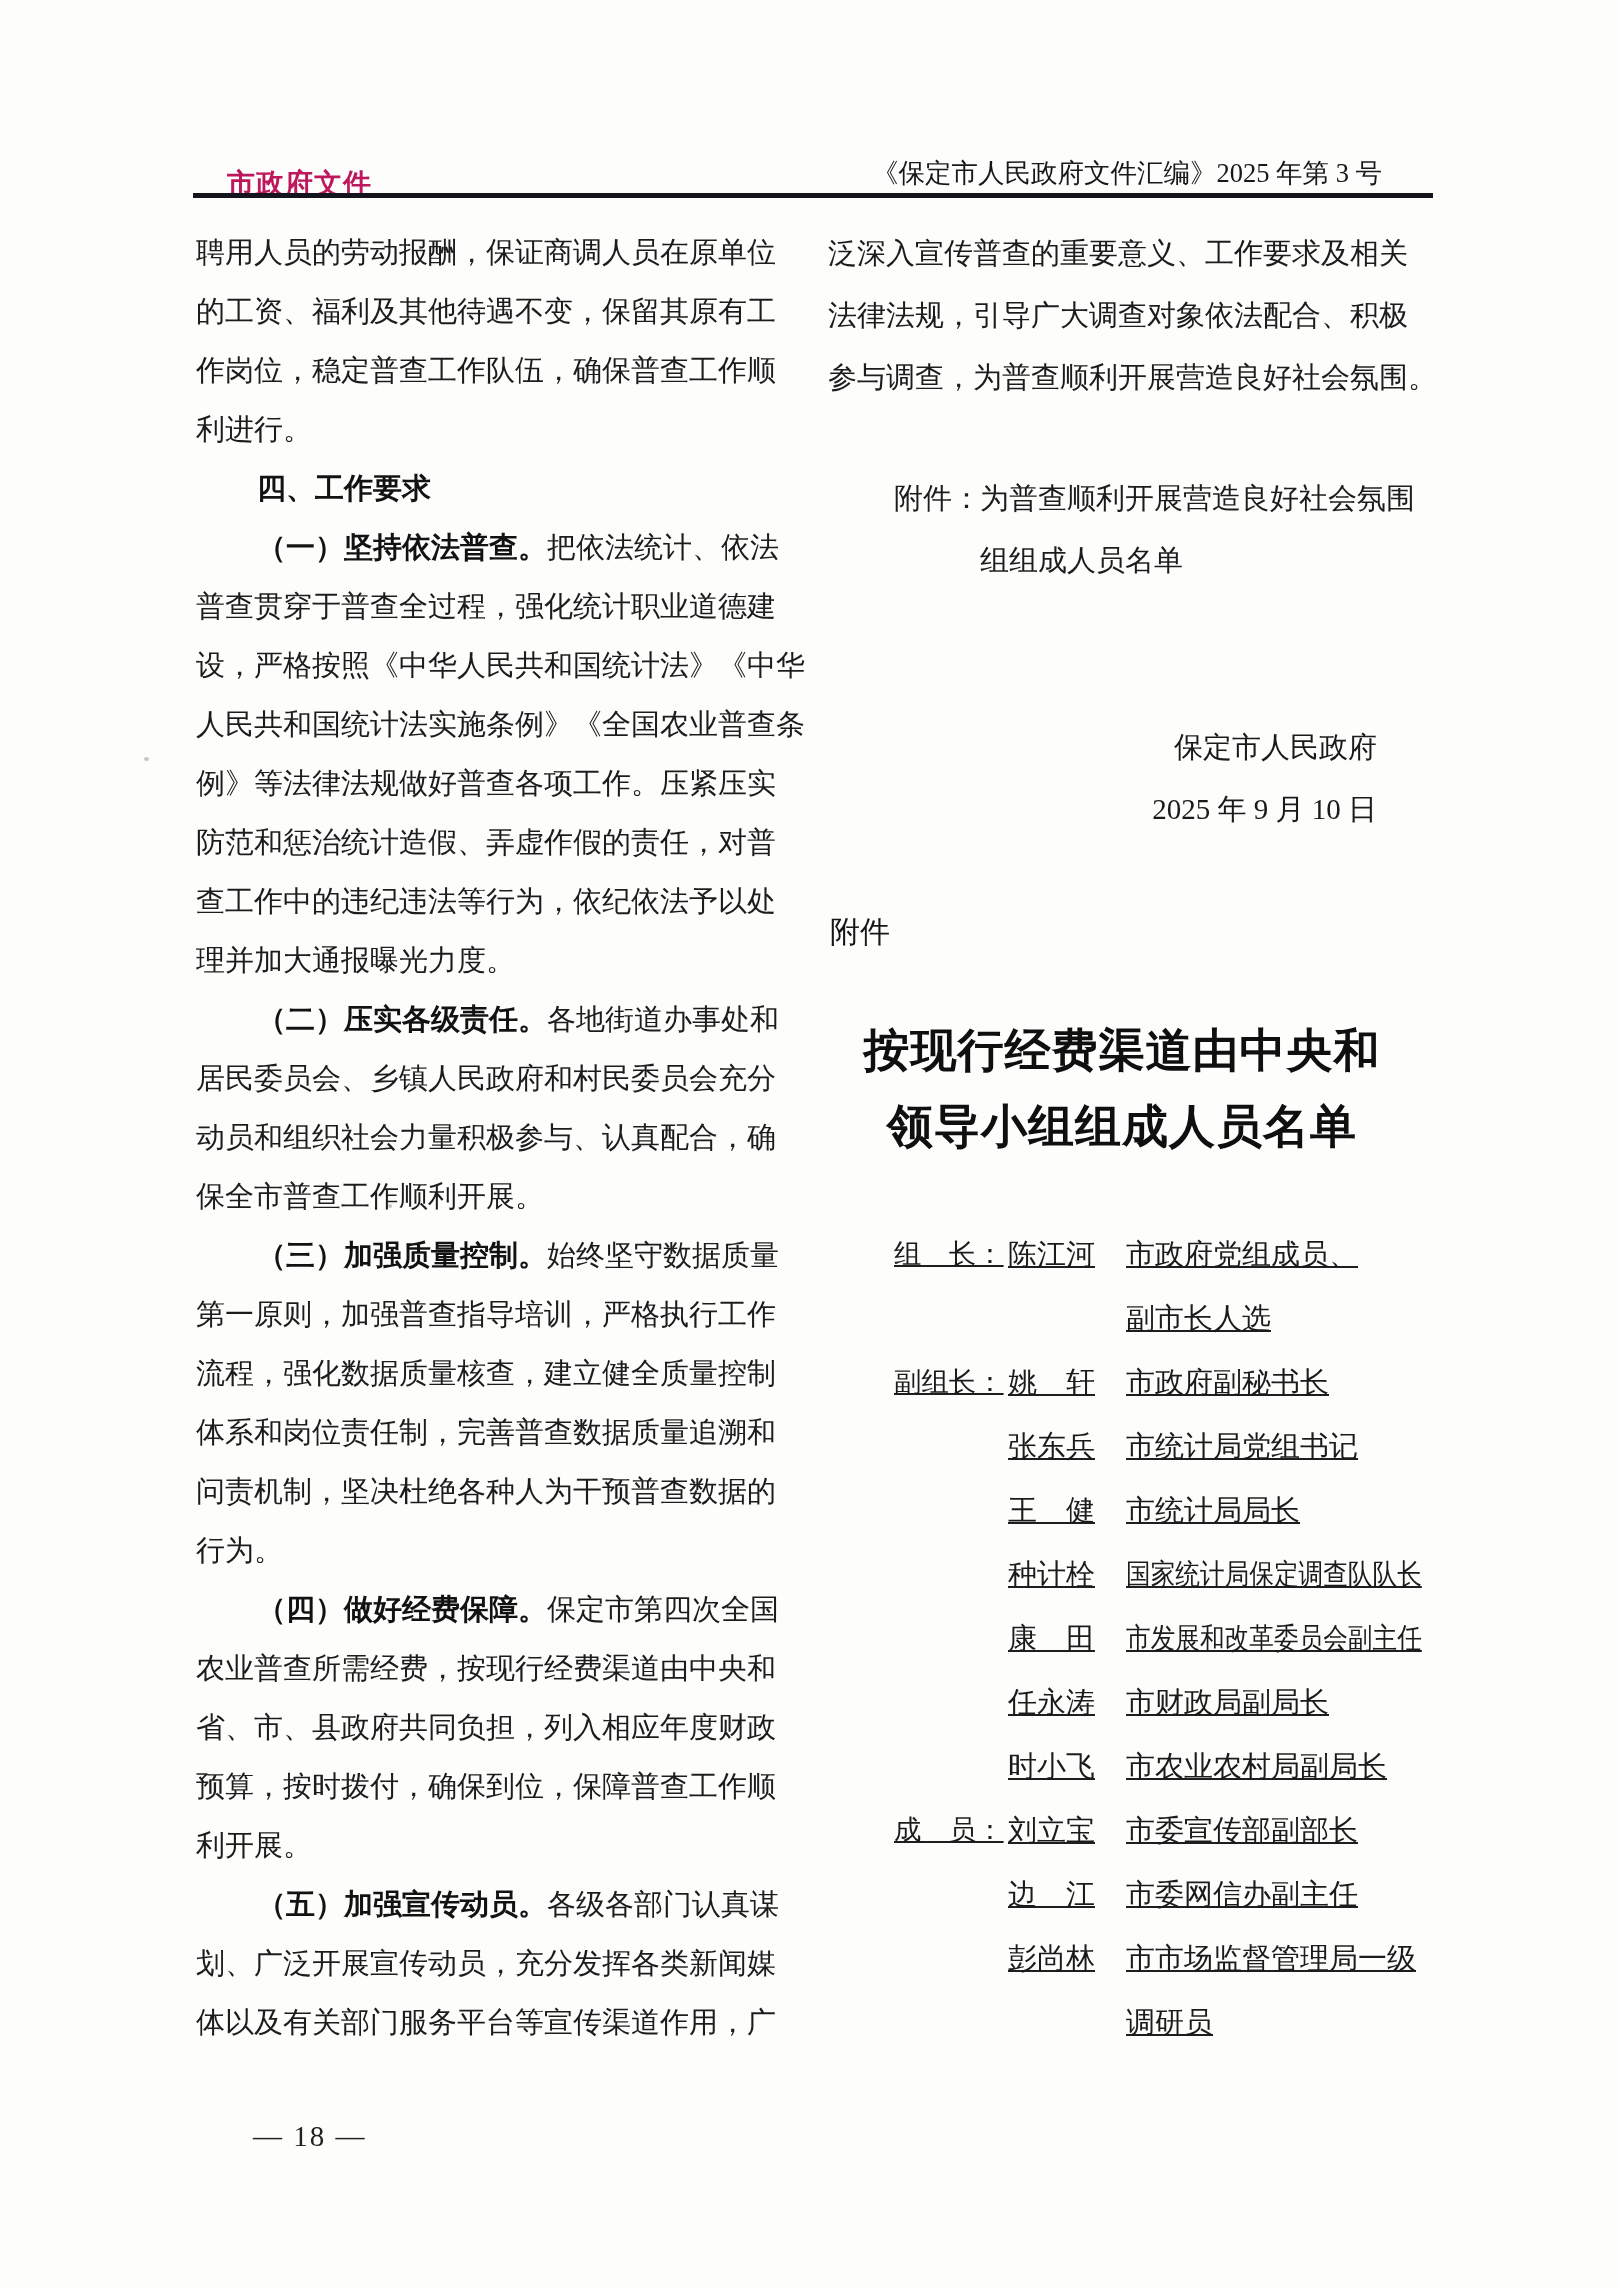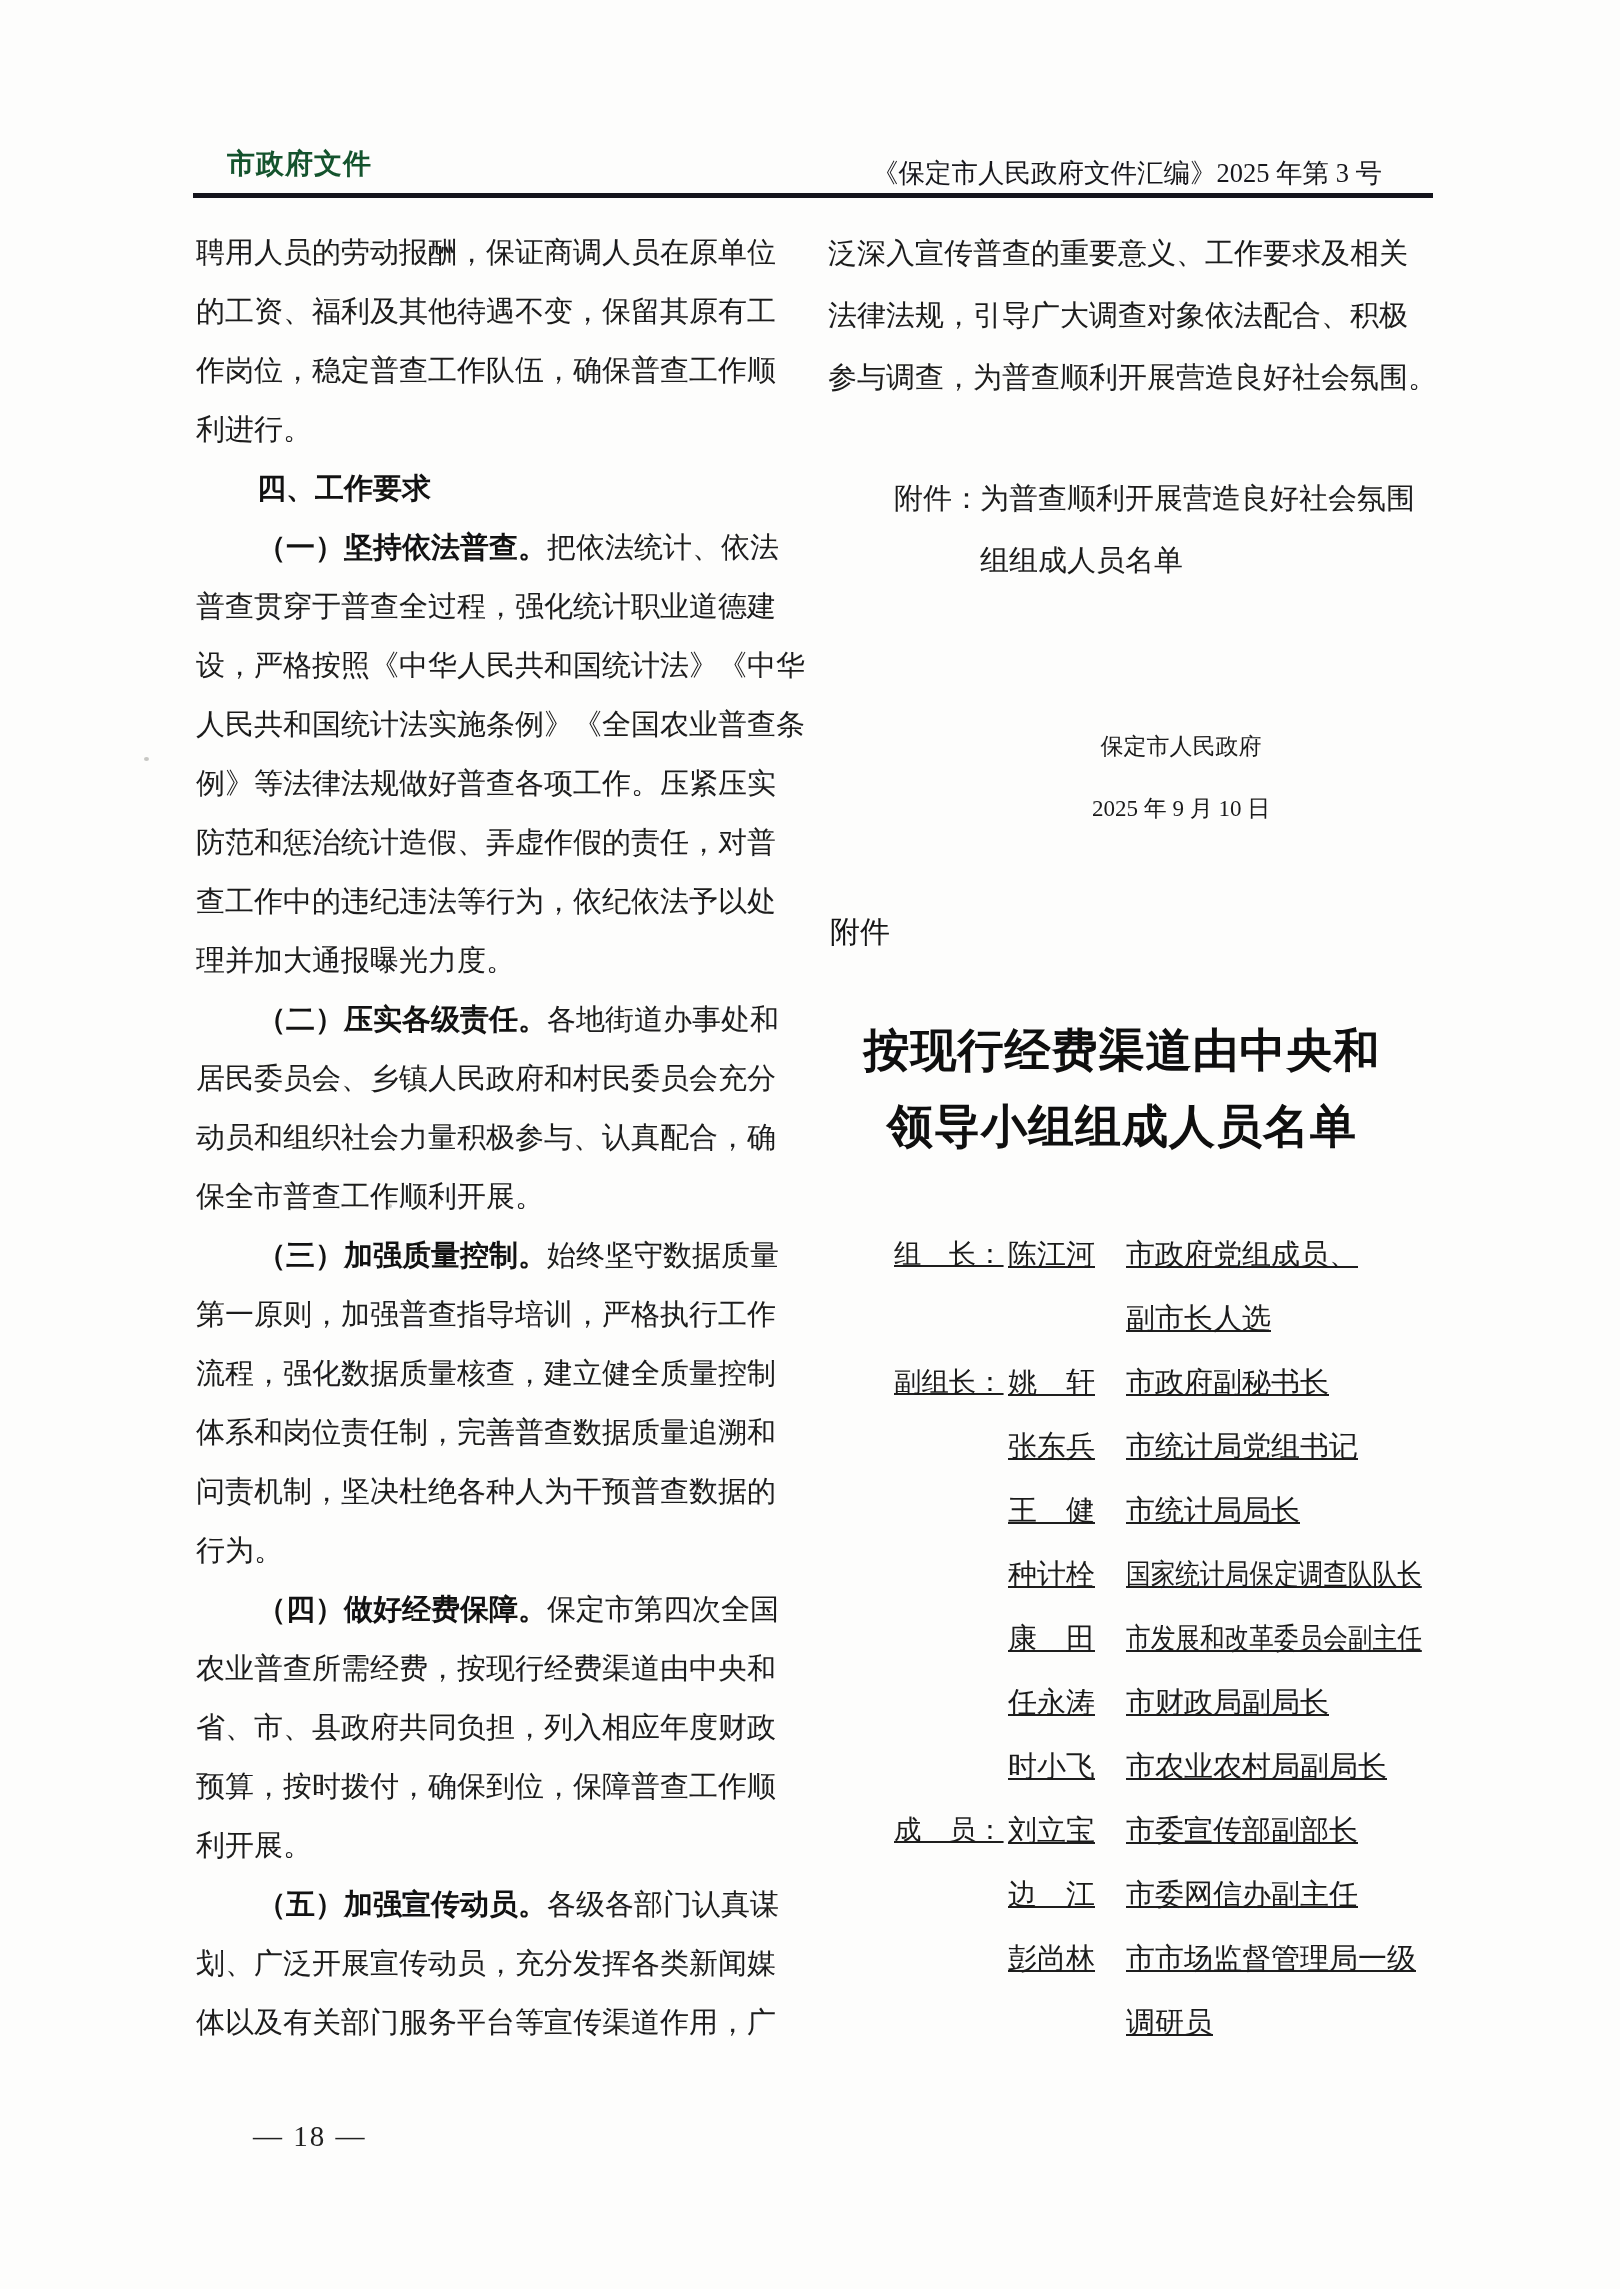--- a/index.html
+++ b/index.html
@@ -7,23 +7,23 @@
     position:relative;
     width:1620px;height:2290px;
     margin:0 auto;
     background:#fdfdfc;
     color:#1e1e1e;
     font-family:"Liberation Serif", serif;
     overflow:hidden;
   }
   
   #header-left{
-    position:absolute;left:227px;top:148px;
+    position:absolute;left:227px;top:168px;
     font-family:Liberation Sans, sans-serif;
-    font-weight:700;font-size:28px;line-height:31px;color:#14532d;
+    font-weight:700;font-size:28px;line-height:31px;color:#be185d;
     letter-spacing:1px;white-space:nowrap;
   }
   #header-right{
     position:absolute;top:159px;right:238px;
     font-size:26.5px;line-height:29px;color:#17171c;
     white-space:nowrap;
   }
   #header-rule{
     position:absolute;left:193px;top:193px;
     width:1240px;height:4.9px;background:#14141c;
@@ -41,21 +41,21 @@
   #right-para{position:absolute;left:0;top:222px;width:588px;}
   #right-para .tline{font-size:29px;line-height:62px;color:#1c1c1c;}
   
   #attach-note{position:absolute;left:66px;top:467px;width:522px;
     font-size:29px;line-height:62px;color:#1c1c1c;}
   #attach-note .row1{display:flex;}
   #attach-note .alabel{width:86px;flex:0 0 86px;}
   #attach-note .row2{margin-left:86px;}
   
   #signature{position:absolute;left:157px;top:716px;width:392px;
-    text-align:center;font-size:23px;line-height:62px;color:#1a1a1a;
+    text-align:right;font-size:29px;line-height:62px;color:#1a1a1a;
     white-space:nowrap;}
   
   #appendix-label{position:absolute;left:2px;top:902px;
     font-size:30px;line-height:59px;color:#161616;}
   #appendix-title{position:absolute;left:0;top:1012px;width:588px;
     text-align:center;font-family:"Liberation Sans", sans-serif;
     font-weight:900;font-size:46px;line-height:76px;color:#0f0f0f;
     letter-spacing:1px;white-space:nowrap;}
   
   #roster{position:absolute;left:66px;top:1222px;width:529px;text-decoration:underline;}

